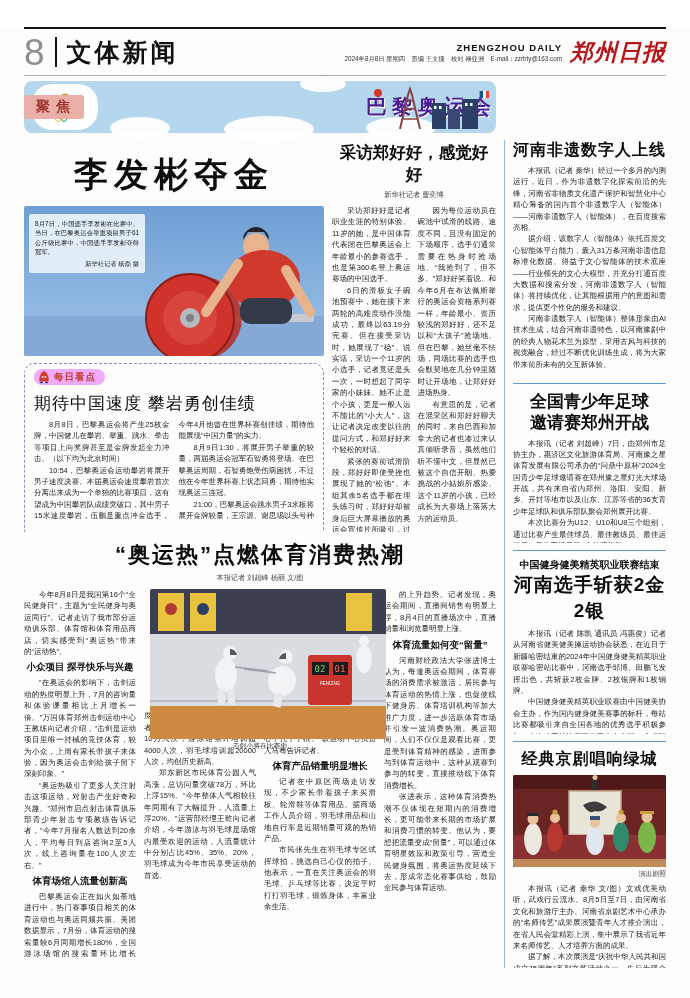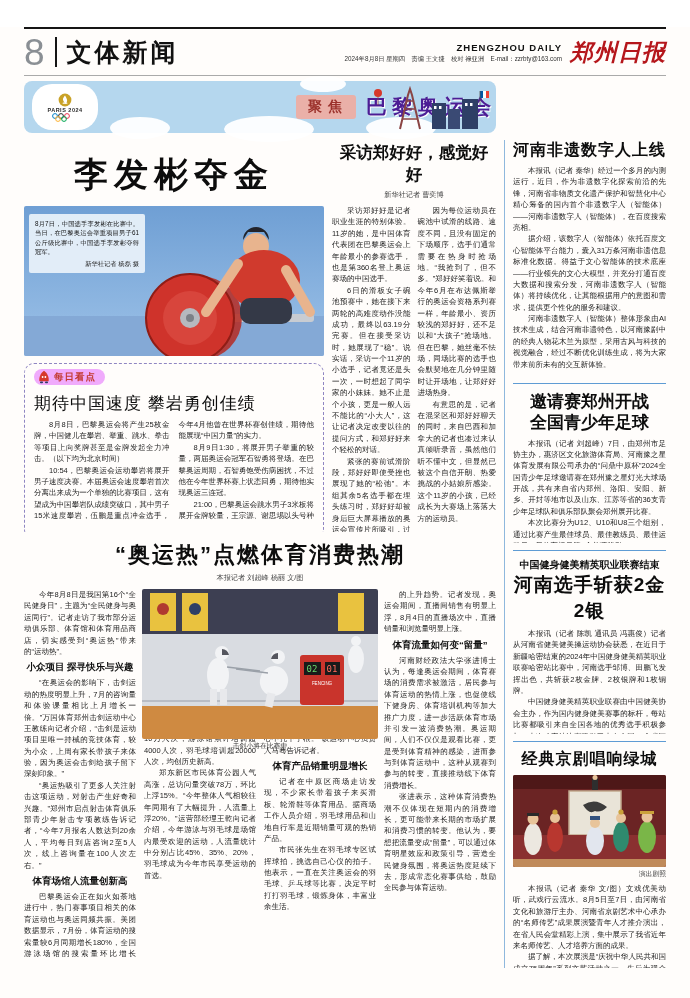--- a/index.html
+++ b/index.html
@@ -16,21 +16,21 @@
   .hdr-right { margin-left:auto; display:flex; align-items:flex-end; gap:8px; }
   .hdr-meta { text-align:right; }
   .masthead-en { font-size:9.5px; font-weight:900; color:#111; letter-spacing:1px; }
   .date-line { font-size:6.3px; color:#333; margin-top:2px; white-space:nowrap; }
   .masthead-cn { font-family:"Liberation Serif","DejaVu Serif",serif; font-style:italic;
                  font-weight:900; font-size:23px; color:#b5161b; line-height:1; letter-spacing:1px; }
   .hdr-bottom { border-top:1px solid #aaa; }
 
   
   .banner { margin-top:5px; width:472px; height:52px; background:#b5d7ee; border-radius:8px;
-            position:relative; display:flex; align-items:center; justify-content:flex-end; gap:10px; }
+            position:relative; display:flex; align-items:center; justify-content:space-between; gap:10px; }
   .cloud { position:absolute; background:#fff; border-radius:50%; opacity:.95; }
   .c1 { width:60px; height:22px; left:86px; bottom:-6px; }
   .c2 { width:90px; height:26px; left:200px; bottom:-9px; }
   .c3 { width:70px; height:22px; right:60px; bottom:-6px; }
   .c4 { width:46px; height:16px; right:150px; top:-5px; }
   .paris-logo { position:absolute; left:8px; top:3px; width:66px; height:46px; background:#fff;
                 border-radius:20px; display:flex; flex-direction:column; align-items:center;
                 justify-content:center; z-index:2; }
   .paris-logo .logo-word { font-size:5.5px; font-weight:900; color:#2b2b2b; letter-spacing:.5px; }
   .focus-pill { background:#eab0a8; color:#9c322c; font-weight:900; font-size:14px;
@@ -76,21 +76,21 @@
   .t p { font-size:7.5px; line-height:1.52; color:#1c1c1c; text-align:justify; text-indent:2em; }
   .t h4.subhead { font-size:9.5px; font-weight:900; color:#111; text-align:center; margin:4px 0 3px; }
 
   
   .consume { margin-top:8px; }
   .consume-title { font-size:22px; font-weight:900; text-align:center; color:#0d0d0d; letter-spacing:2px; }
   .consume-byline { font-size:7.2px; color:#444; text-align:center; margin:3px 0 6px; }
   .consume-body { position:relative; display:flex; gap:8px; height:372px; overflow:hidden; }
   .consume-body .col { flex:1; overflow:hidden; }
   .pad-photo { padding-top:110px; }
-  .photo-fencing { position:absolute; left:118px; top:0; width:236px; height:150px;
+  .photo-fencing { position:absolute; left:126px; top:0; width:236px; height:150px;
                    border-radius:2px; overflow:hidden; }
   .fencing-cap { position:absolute; left:118px; top:152px; width:236px; text-align:center;
                  font-size:6.8px; color:#333; }
 
   
   .sb-art { overflow:hidden; }
   .sb-title { font-size:16px; font-weight:900; text-align:center; color:#0d0d0d; letter-spacing:1px; }
   .sb-title-2l { font-size:17px; font-weight:900; text-align:center; line-height:1.25; color:#0d0d0d; }
   .sb-kicker { font-size:10px; font-weight:700; text-align:center; color:#111; }
   .sb-big { font-size:19px; font-weight:900; text-align:center; color:#0d0d0d; letter-spacing:1px; }
@@ -328,22 +328,22 @@
         <div class="sb-text t">
             <p>本报讯（记者 秦华）经过一个多月的内测运行，近日，作为非遗数字化探索前沿的先锋，河南省非物质文化遗产保护和智慧化中心精心筹备的国内首个非遗数字人（智能体）——河南非遗数字人（智能体），在百度搜索亮相。</p>
             <p>据介绍，该数字人（智能体）依托百度文心智能体平台能力，囊入31万条河南非遗信息标准化数据。得益于文心智能体的技术底座——行业领先的文心大模型，并充分打通百度大数据和搜索分发，河南非遗数字人（智能体）将持续优化，让其能根据用户的意图和需求，提供更个性化的服务和建议。</p>
             <p>河南非遗数字人（智能体）整体形象由AI技术生成，结合河南非遗特色，以河南豫剧中的经典人物花木兰为原型，采用古风与科技的视觉融合，经过不断优化训练生成，将为大家带来前所未有的交互新体验。</p>
           </div>
       </div>
 
       <div class="sb-div"></div>
 
       <div class="sb-art h-football">
+        <h3 class="sb-title-2l">全国青少年足球</h3>
         <h3 class="sb-title-2l">邀请赛郑州开战</h3>
-        <h3 class="sb-title-2l">全国青少年足球</h3>
         <div class="sb-text t">
             <p>本报讯（记者 刘超峰）7日，由郑州市足协主办，惠济区文化旅游体育局、河南豫之星体育发展有限公司承办的“问鼎中原杯”2024全国青少年足球邀请赛在郑州豫之星灯光大球场开战，共有来自省内郑州、洛阳、安阳、新乡、开封等地市以及山东、江苏等省的36支青少年足球队和俱乐部队聚会郑州展开比赛。</p>
             <p>本次比赛分为U12、U10和U8三个组别，通过比赛产生最佳球员、最佳教练员、最佳运动员、最佳守门员等4个单项奖励。</p>
           </div>
       </div>
 
       <div class="sb-div"></div>
 
       <div class="sb-art h-fitness">
         <div class="sb-kicker">中国健身健美精英职业联赛结束</div>

